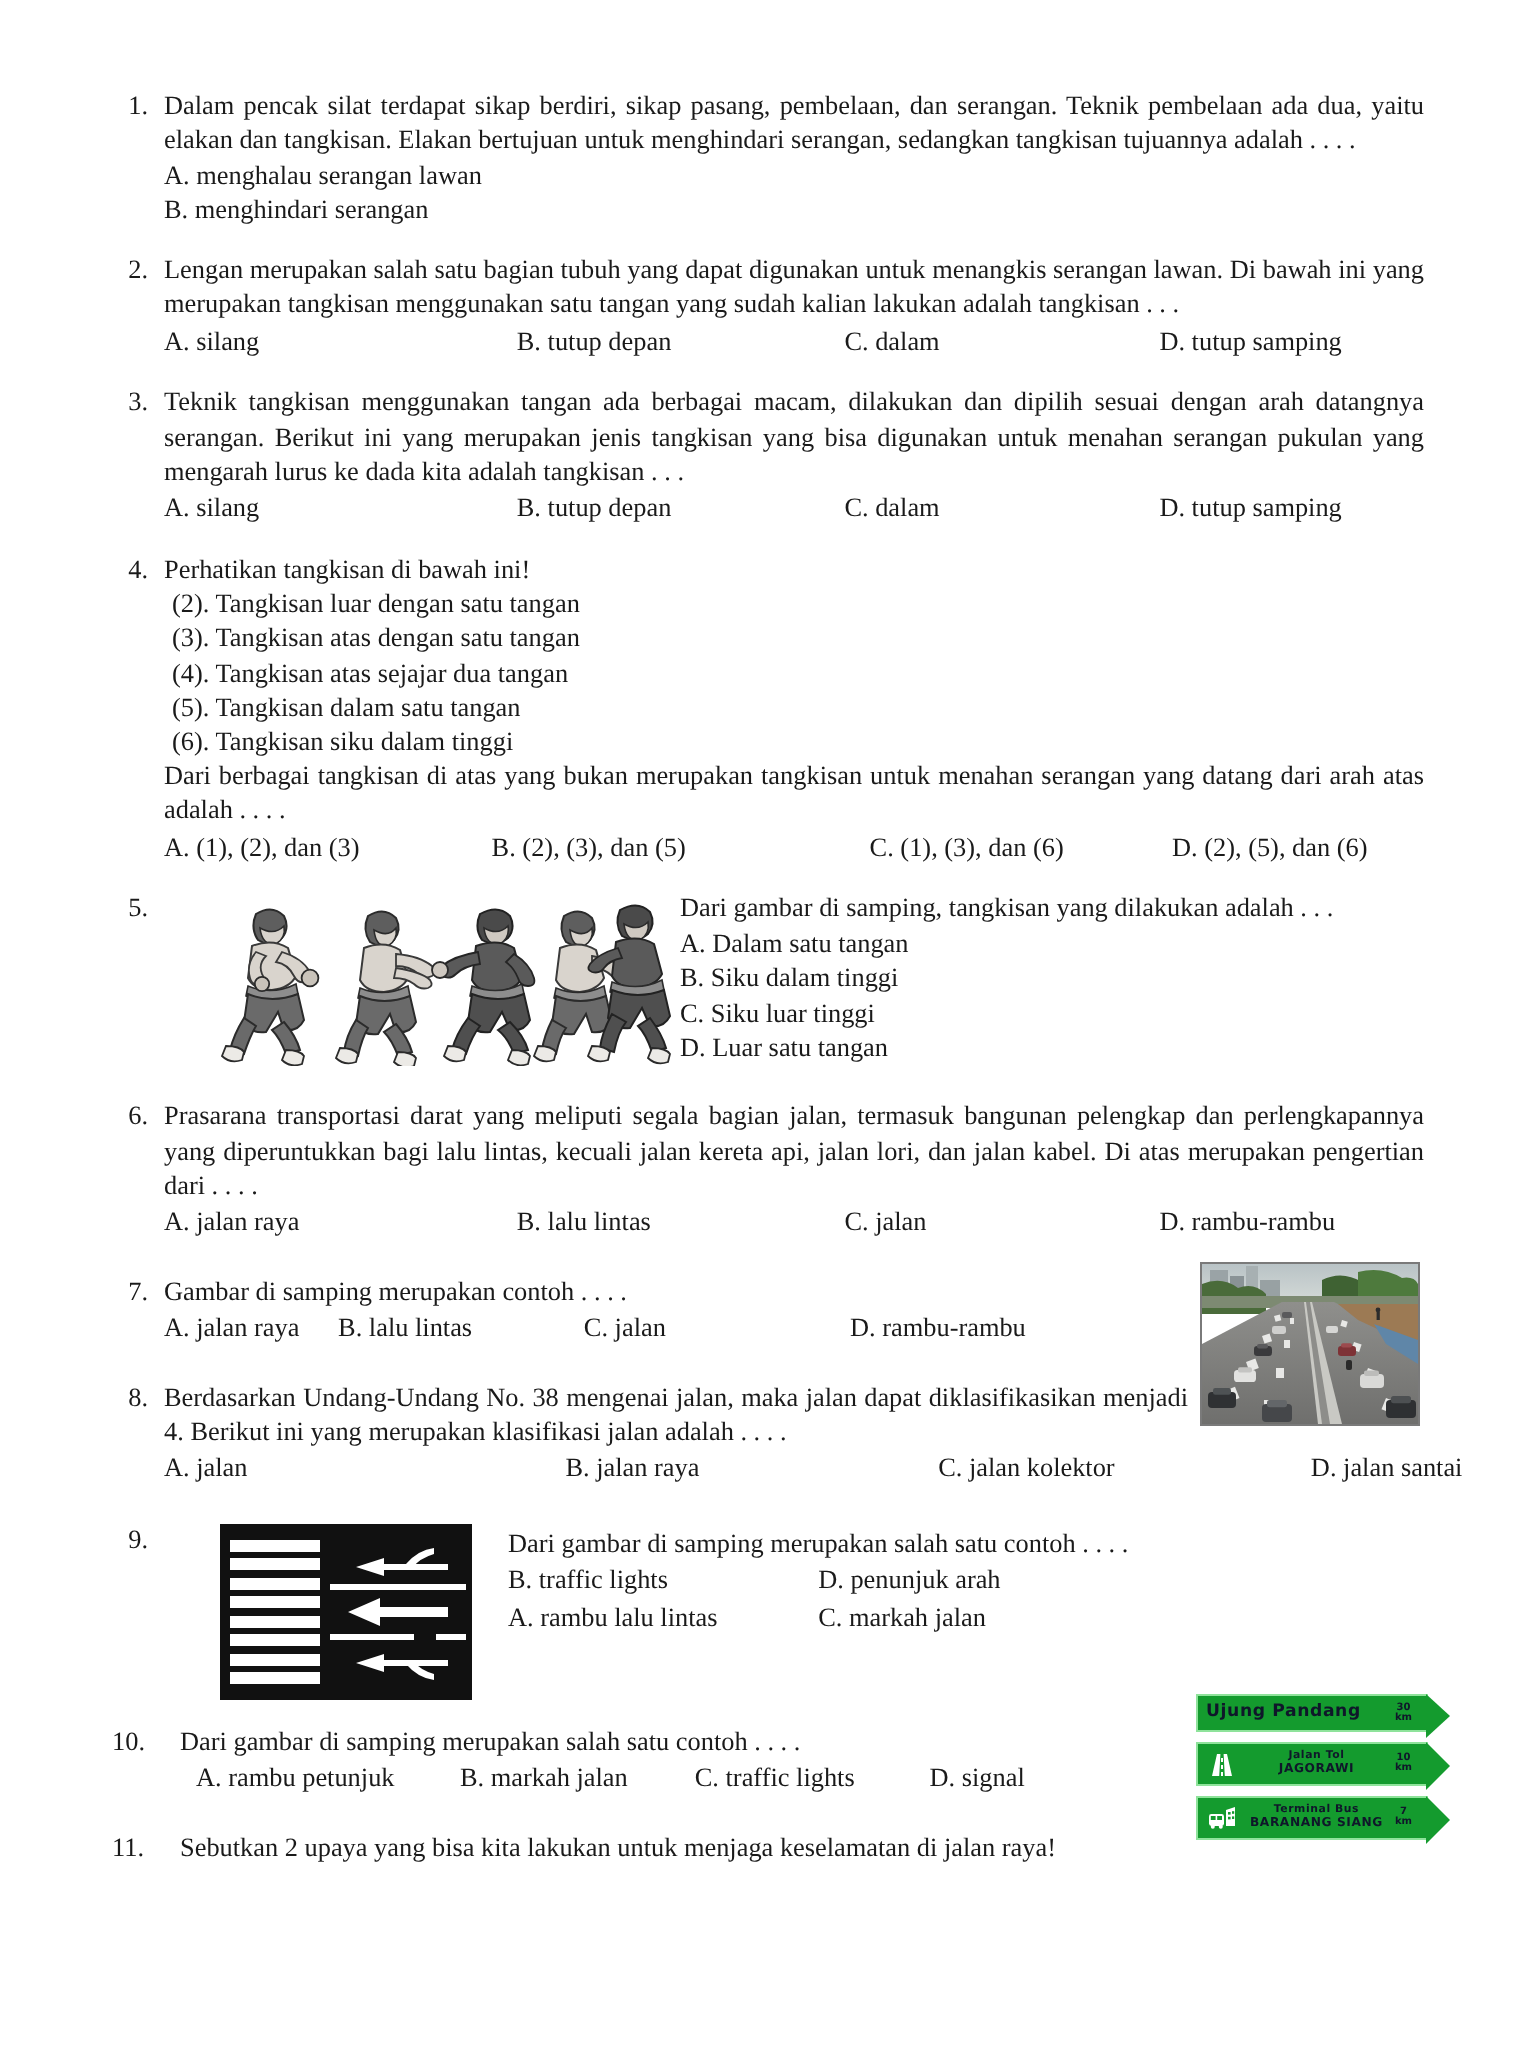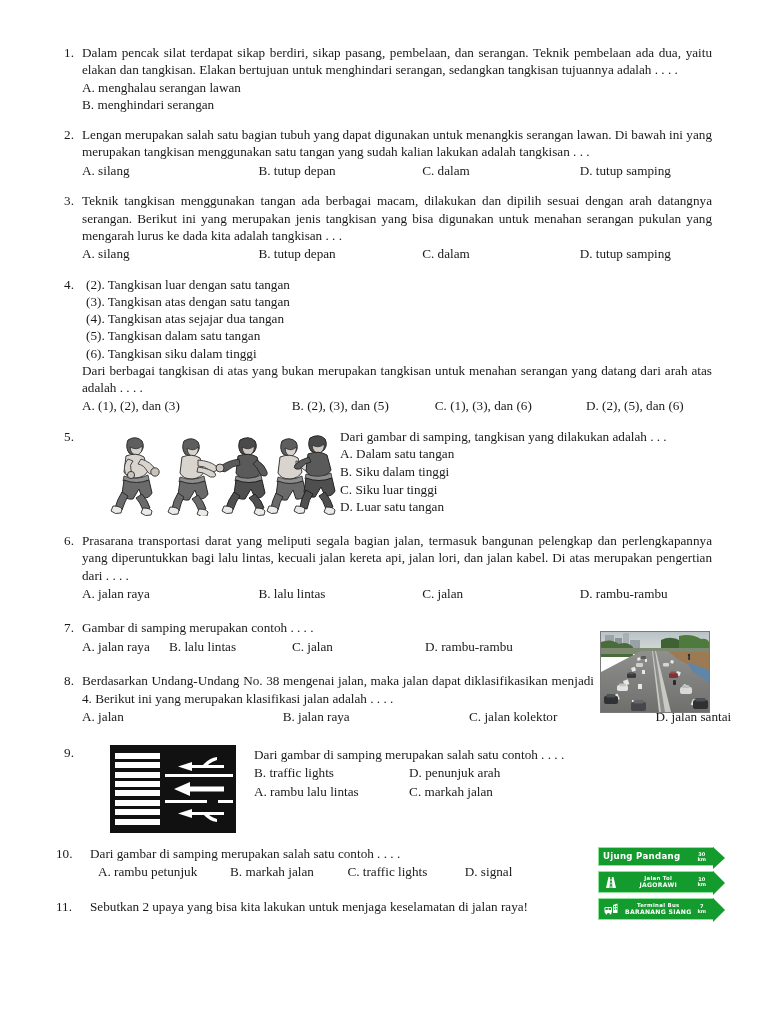--- a/index.html
+++ b/index.html
@@ -51,21 +51,21 @@
   .opts > div { line-height: 1.34; }
   .opt-2col { display: flex; }
   .opt-2col > div { width: 50%; }
 
   .o-a { width: 28%; }
   .o-b { width: 26%; }
   .o-c { width: 25%; }
   .o-d { width: 21%; }
 
   .o4-a { width: 26%; }
-  .o4-b { width: 30%; text-align: center; }
+  .o4-b { width: 30%; }
   .o4-c { width: 24%; }
   .o4-d { width: 20%; }
 
   .o7-a { width: 17%; }
   .o7-b { width: 24%; }
   .o7-c { width: 26%; }
   .o7-d { width: 33%; }
 
   .o8-a { width: 28%; }
   .o8-b { width: 26%; }
@@ -151,21 +151,21 @@
   .sign {
     position: relative;
     height: 19px;
     margin-bottom: 5px;
     background: #149b2e;
     border: 1.5px solid #8fe39b;
     border-right: none;
     display: flex;
     align-items: center;
     padding-left: 4px;
-    color: #ffffff;
+    color: #0f172a;
   }
   .sign.tall { height: 22px; }
   .sign .arrow-tip {
     position: absolute;
     right: -11px; top: -1.5px;
     width: 0; height: 0;
     border-top: 11px solid transparent;
     border-bottom: 11px solid transparent;
     border-left: 12px solid #149b2e;
   }
@@ -239,20 +239,21 @@
         <div class="o-b">B. tutup depan</div>
         <div class="o-c">C. dalam</div>
         <div class="o-d">D. tutup samping</div>
       </div>
     </div>
   </div>
 
   <div class="q">
     <div class="q-num">4.</div>
     <div class="q-body">
+      <div class="stem-nj">Perhatikan tangkisan di bawah ini!</div>
       <div class="sub">
         <div>(2). Tangkisan luar dengan satu tangan</div>
         <div>(3). Tangkisan atas dengan satu tangan</div>
         <div>(4). Tangkisan atas sejajar dua tangan</div>
         <div>(5). Tangkisan dalam satu tangan</div>
         <div>(6). Tangkisan siku dalam tinggi</div>
       </div>
       <div class="stem">Dari berbagai tangkisan di atas yang bukan merupakan tangkisan untuk menahan serangan yang datang dari arah atas adalah . . . .</div>
       <div class="opts">
         <div class="o4-a">A. (1), (2), dan (3)</div>

